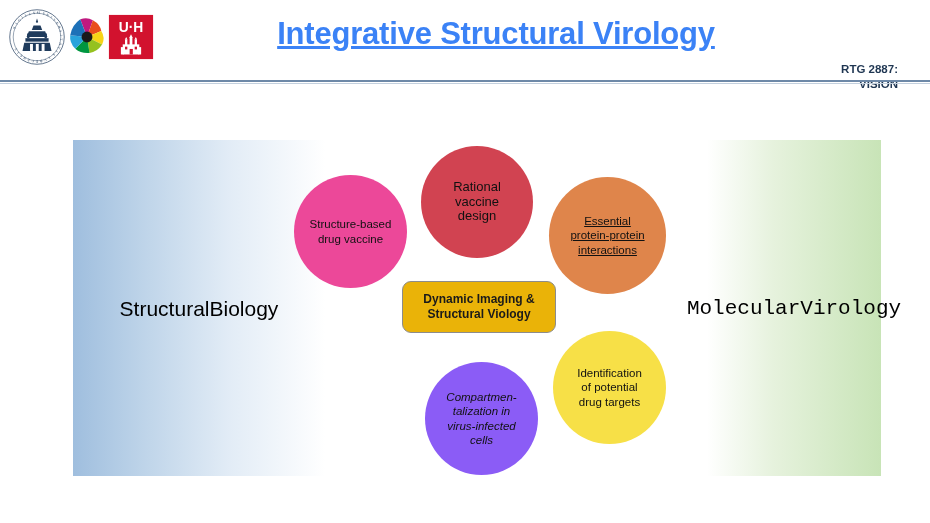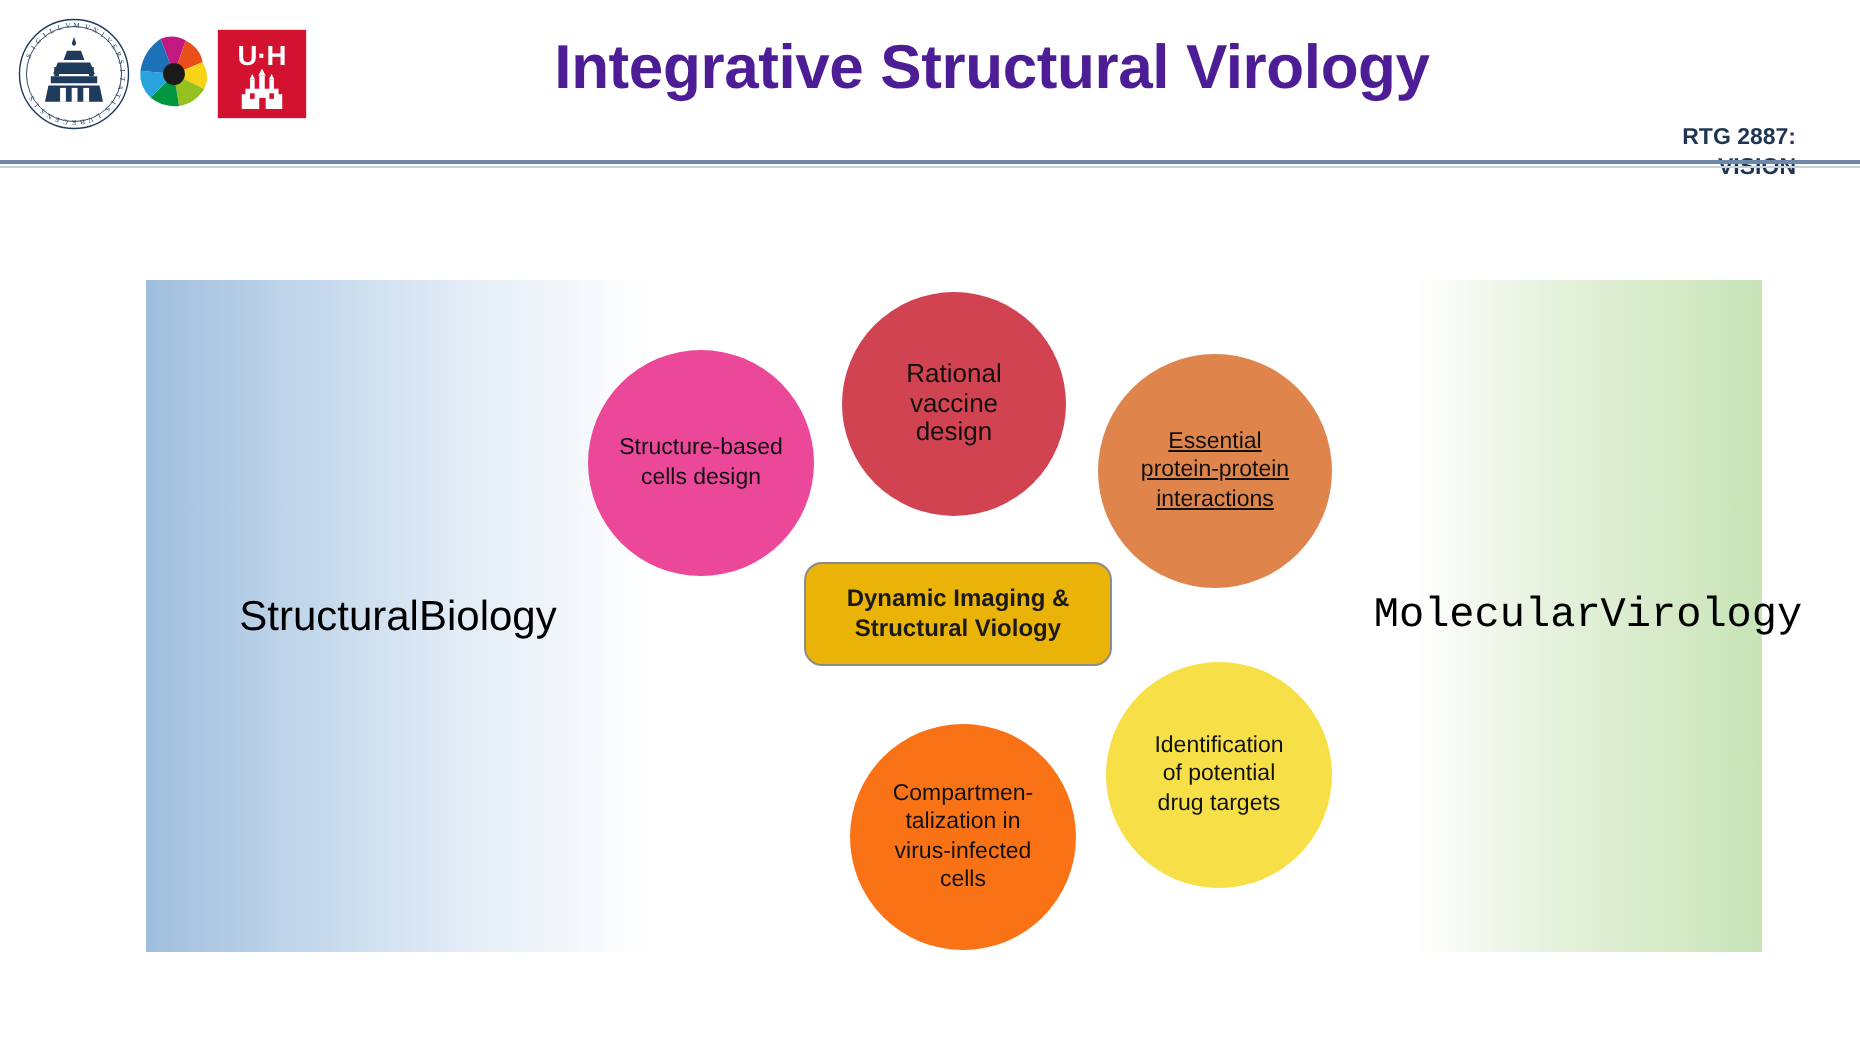--- a/index.html
+++ b/index.html
@@ -35,22 +35,23 @@
 
   .slide-title {
     position: absolute;
     left: 196px;
     top: 16px;
     width: 600px;
     text-align: center;
     font-size: 31px;
     font-weight: bold;
     letter-spacing: -0.2px;
-    color: #4c1d95;
+    color: #3b82f6;
     font-family: "Liberation Sans", sans-serif;
+    text-decoration: underline;
   }
 
   .rtg-block {
     position: absolute;
     right: 32px;
     top: 62px;
     width: 180px;
     text-align: right;
     font-size: 11.5px;
     font-weight: bold;
@@ -124,21 +125,21 @@
     line-height: 14.5px;
     box-sizing: border-box;
     padding: 4px;
   }
   .bubble span { display: block; }
 
   .bubble-purple { left: 294px; top:  75px; width: 113px; height: 113px; background: #ec4899; }
   .bubble-red    { left: 421px; top:  46px; width: 112px; height: 112px; background: #d14351; }
   .bubble-orange { left: 549px; top:  77px; width: 117px; height: 117px; background: #df854b; text-decoration: underline; }
   .bubble-navy   { left: 300px; top: 228px; width: 112px; height: 112px; background: #5c6ca9; }
-  .bubble-green  { left: 425px; top: 262px; width: 113px; height: 113px; background: #f97316; }
+  .bubble-green  { left: 425px; top: 262px; width: 113px; height: 113px; background: #8b5cf6; font-style: italic; }
   .bubble-yellow { left: 553px; top: 231px; width: 113px; height: 113px; background: #f7e047; }
 
   .bubble-red    { font-size: 13px; }
   .bubble-purple { font-size: 11.5px; }
 
   
   .center-box {
     position: absolute;
     left: 402px;
     top: 181px;
@@ -270,21 +271,21 @@
   </div>
 
   <div class="panel panel-right">
     <div class="panel-label">Molecular</div>
     <div class="panel-label">Virology</div>
   </div>
 
   <div class="bubble bubble-purple">
     <div>
       <span>Structure-based</span>
-      <span>cells design</span>
+      <span>drug vaccine</span>
     </div>
   </div>
 
   <div class="bubble bubble-red">
     <div>
       <span>Rational</span>
       <span>vaccine</span>
       <span>design</span>
     </div>
   </div>

